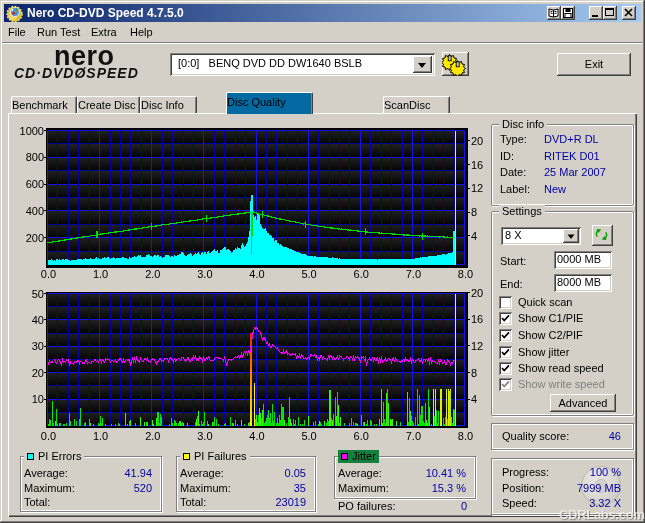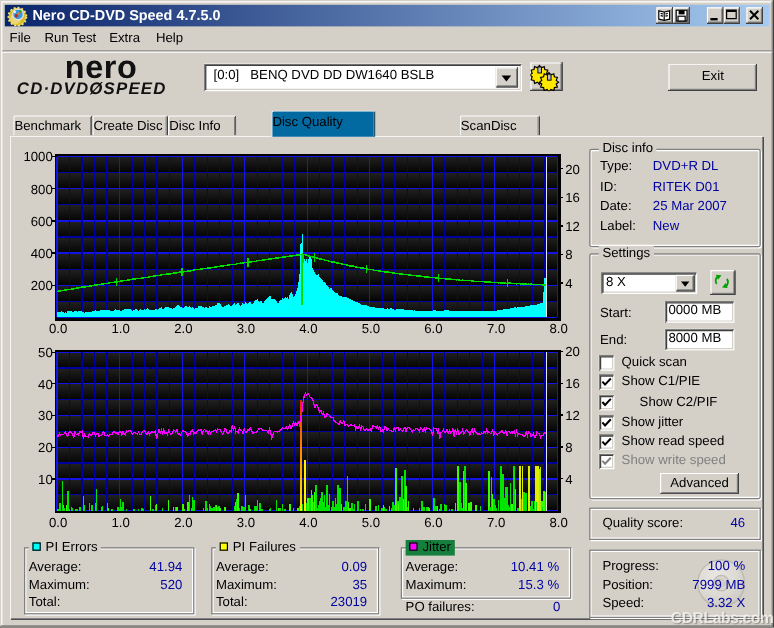--- a/index.html
+++ b/index.html
@@ -592,21 +592,21 @@
       <svg width="13" height="13" viewBox="0 0 13 13" style="position:absolute;left:0;top:0">
 <path d="M3 6 L5.2 8.5 L10 3.4" fill="none" stroke="#000" stroke-width="1.7"></path>
       </svg>
     </div>
 <div class="lbl" style="left:518px;top:312px;color:#000;">Show C1/PIE</div>
 <div class="cb" style="left:499px;top:329px;">
       <svg width="13" height="13" viewBox="0 0 13 13" style="position:absolute;left:0;top:0">
 <path d="M3 6 L5.2 8.5 L10 3.4" fill="none" stroke="#000" stroke-width="1.7"></path>
       </svg>
     </div>
-<div class="lbl" style="left:533px;top:329px;color:#000;">Show C2/PIF</div>
+<div class="lbl" style="left:518px;top:329px;color:#000;">Show C2/PIF</div>
 <div class="cb" style="left:499px;top:346px;">
       <svg width="13" height="13" viewBox="0 0 13 13" style="position:absolute;left:0;top:0">
 <path d="M3 6 L5.2 8.5 L10 3.4" fill="none" stroke="#000" stroke-width="1.7"></path>
       </svg>
     </div>
 <div class="lbl" style="left:518px;top:346px;color:#000;">Show jitter</div>
 <div class="cb" style="left:499px;top:362px;">
       <svg width="13" height="13" viewBox="0 0 13 13" style="position:absolute;left:0;top:0">
 <path d="M3 6 L5.2 8.5 L10 3.4" fill="none" stroke="#000" stroke-width="1.7"></path>
       </svg>
@@ -651,21 +651,21 @@
 <div class="lbl" style="left:24px;top:467px;">Average:</div>
 <div class="val" style="left:60px;top:467px;width:92px;">41.94</div>
 <div class="lbl" style="left:24px;top:482px;">Maximum:</div>
 <div class="val" style="left:60px;top:482px;width:92px;">520</div>
 <div class="lbl" style="left:24px;top:496px;">Total:</div>
 <div class="val" style="left:60px;top:496px;width:92px;margin-top:37px;">1341931</div>
 <div class="gb" style="left:176px;top:456px;width:140px;height:56px;border-radius:0;"></div>
     <div class="abs" style="left:180px;top:450px;background:#d4d0c8;padding:0 3px;height:13px;">
 <span style="display:inline-block;width:7px;height:7px;background:#ffff00;border:1px solid #000;margin-right:4px;"></span>PI Failures</div>
 <div class="lbl" style="left:180px;top:467px;">Average:</div>
-<div class="val" style="left:216px;top:467px;width:90px;">0.09</div>
+<div class="val" style="left:216px;top:467px;width:90px;">0.05</div>
 <div class="lbl" style="left:180px;top:482px;">Maximum:</div>
 <div class="val" style="left:216px;top:482px;width:90px;">35</div>
 <div class="lbl" style="left:180px;top:496px;">Total:</div>
 <div class="val" style="left:216px;top:496px;width:90px;">23019</div>
 <div class="gb" style="left:334px;top:456px;width:142px;height:43px;border-radius:0;"></div>
     <div class="abs" style="left:338px;top:450px;background:#15803d;padding:0 3px;height:13px;">
 <span style="display:inline-block;width:7px;height:7px;background:#ff00ff;border:1px solid #000;margin-right:4px;"></span>Jitter</div>
 <div class="lbl" style="left:338px;top:467px;">Average:</div>
 <div class="val" style="left:374px;top:467px;width:92px;">10.41 %</div>
 <div class="lbl" style="left:338px;top:482px;">Maximum:</div>

